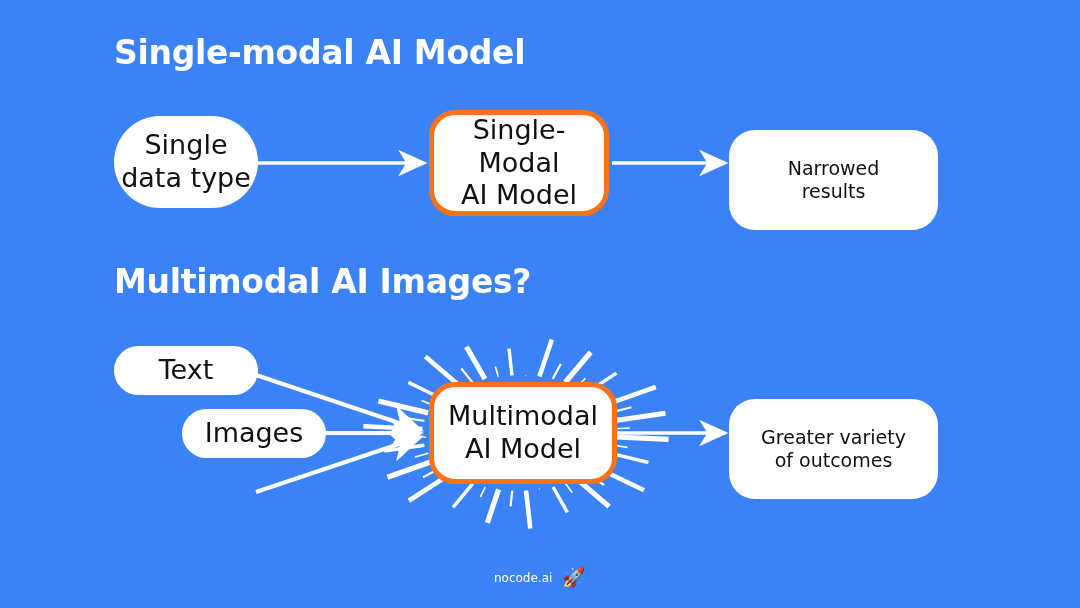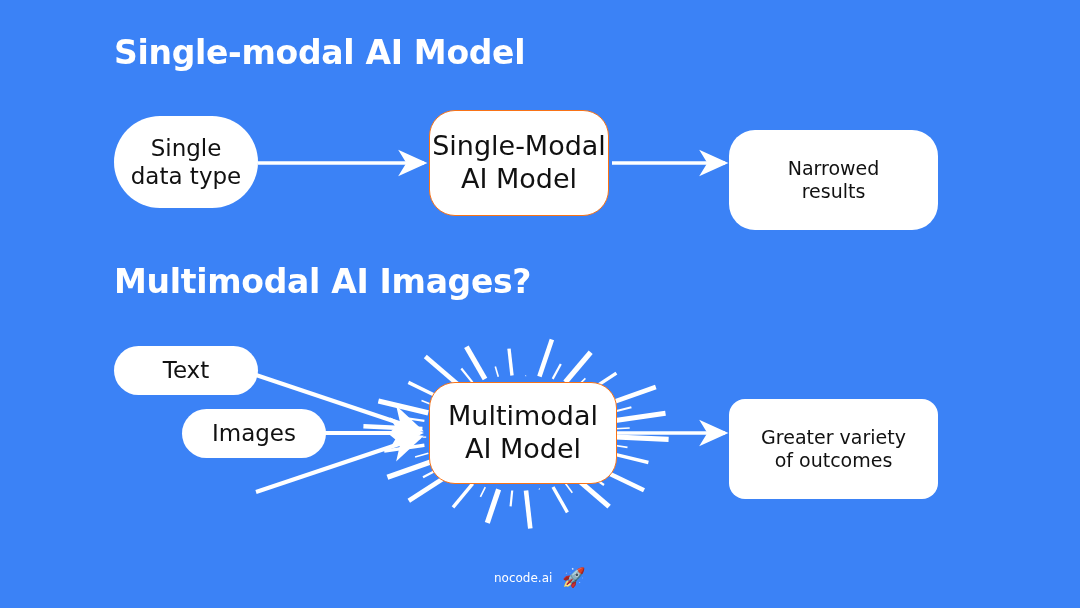--- a/index.html
+++ b/index.html
@@ -44,46 +44,46 @@
     text-align: center;
     box-sizing: border-box;
     font-family: "DejaVu Sans", sans-serif;
     line-height: 1.22;
   }
   .node .node-label { display: block; }
 
   
   .pill {
     border-radius: 46px;
-    font-size: 23px;
+    font-size: 27px;
   }
   
   .card {
     border-radius: 26px;
     font-size: 19px;
     margin-top: 16px;
   }
   
   .model {
-    border: 1px solid #f97316;
+    border: 5px solid #f97316;
     border-radius: 26px;
     font-size: 27px;
   }
 
   
   #node-single-data   { left: 114px; top: 116px; width: 144px; height: 92px; }
   #node-single-model  { left: 429px; top: 110px; width: 180px; height: 106px; }
   #node-narrowed      { left: 729px; top: 114px; width: 209px; height: 100px; }
 
   
   #node-text    { left: 114px; top: 346px; width: 144px; height: 49px; }
   #node-images  { left: 182px; top: 409px; width: 144px; height: 49px; }
   #node-charts  { left: 114px; top: 472px; width: 144px; height: 49px; }
   #node-multi-model { left: 429px; top: 382px; width: 188px; height: 102px; }
-  #node-greater { left: 729px; top: 383px; width: 209px; height: 100px; border-radius: 16px; }
+  #node-greater { left: 729px; top: 383px; width: 209px; height: 100px; }
 
   
   svg.overlay {
     position: absolute;
     left: 0; top: 0;
     width: 1080px;
     height: 608px;
     pointer-events: none;
   }
   #burst-layer { z-index: 1; }

